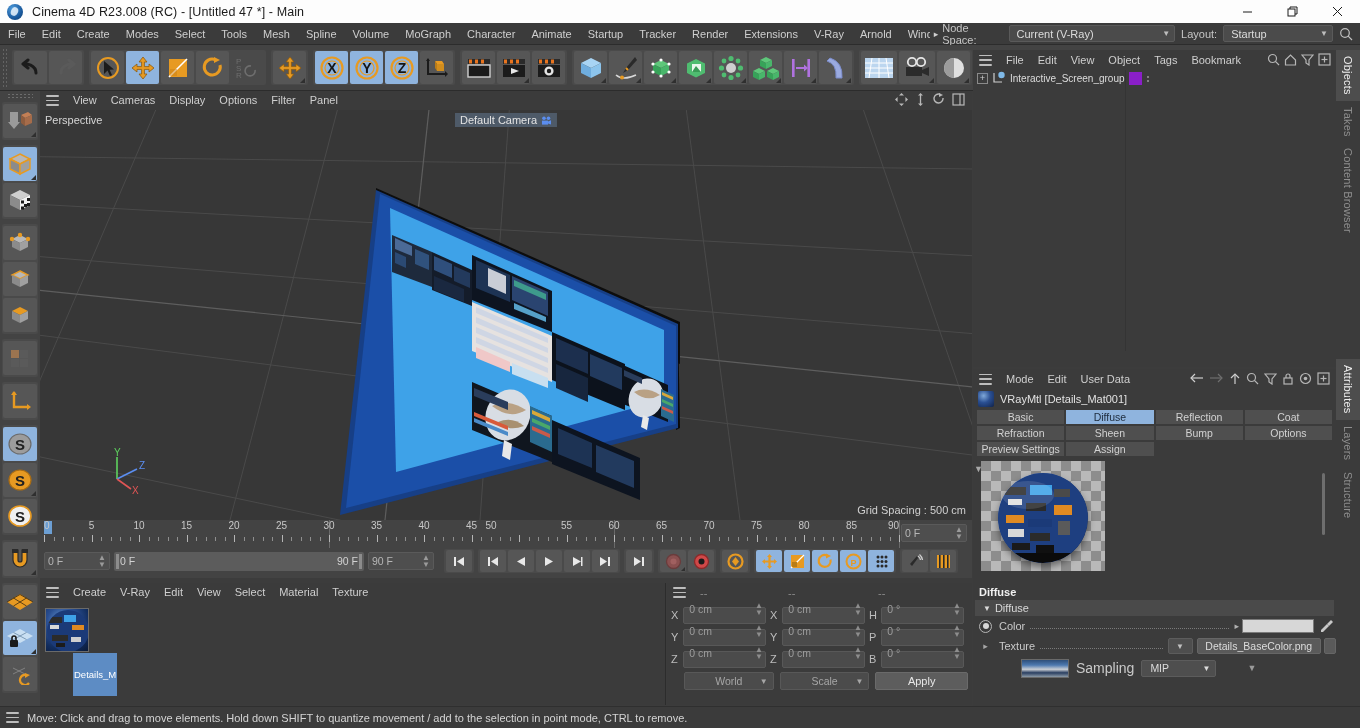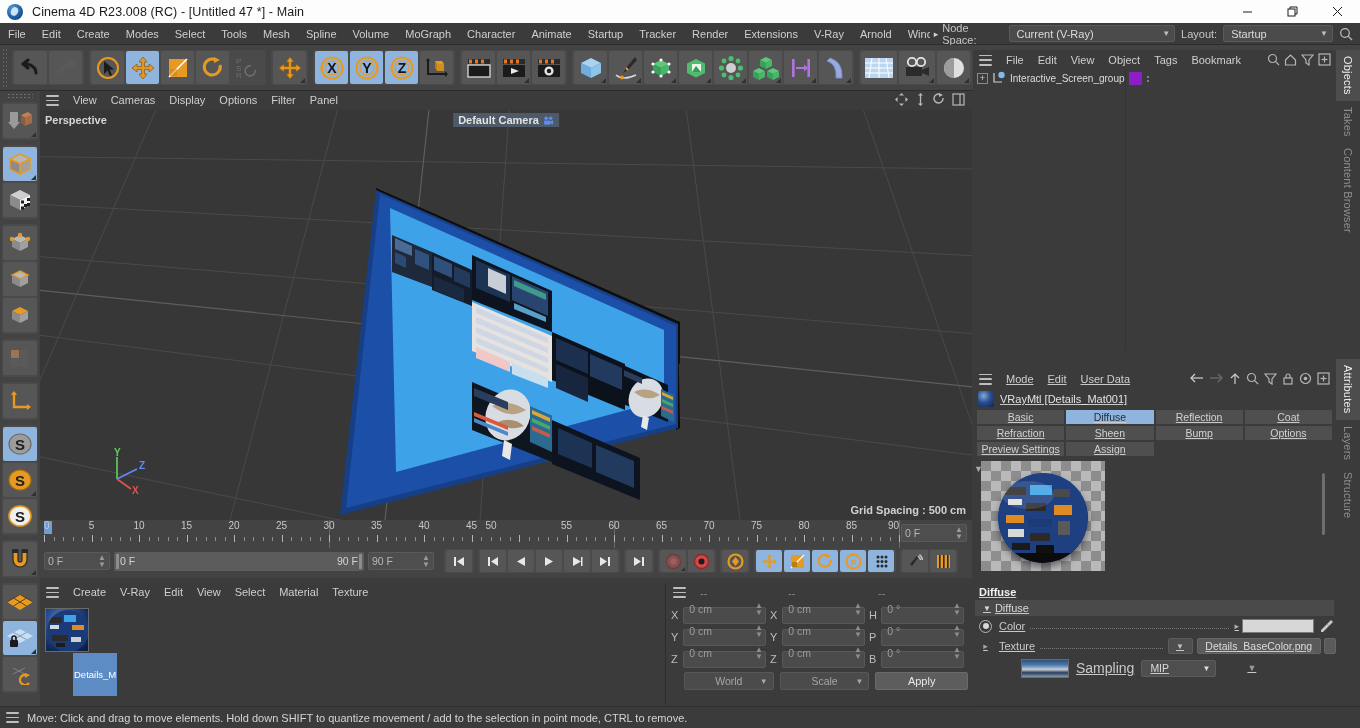--- a/index.html
+++ b/index.html
@@ -83,21 +83,21 @@
   .lbtn .corner{position:absolute;right:1px;bottom:1px;width:0;height:0;
     border-left:5px solid transparent;border-bottom:5px solid #2f2f2f;}
 
   
   .viewwrap{position:absolute;left:40px;top:91px;width:932px;height:429px;background:#3b3b3b;}
   .viewhdr{height:19px;display:flex;align-items:center;background:#3b3b3b;padding-left:6px;}
   .vh-burger{width:13px;height:11px;margin-right:7px;display:flex;flex-direction:column;justify-content:space-between;}
   .vh-burger i{display:block;height:1.6px;background:#bdbdbd;border-radius:1px;}
   .vh-item{padding:0 7px;height:19px;line-height:19px;font-size:11px;color:#cfcfcf;}
   .vh-right{margin-left:auto;display:flex;gap:6px;padding-right:7px;align-items:center;}
-  .viewport{position:relative;width:932px;height:410px;background:#373737;overflow:hidden;font-weight:bold;}
+  .viewport{position:relative;width:932px;height:410px;background:#373737;overflow:hidden;}
   .vp-label{position:absolute;left:5px;top:4px;font-size:11px;color:#d6d6d6;}
   .vp-cam{position:absolute;left:50%;top:3px;transform:translateX(-50%);
     background:#4e5a68;padding:1px 5px;font-size:11px;color:#e3e3e3;display:flex;align-items:center;gap:4px;}
   .vp-grid{position:absolute;left:0;top:0;width:932px;height:410px;}
   .vp-status{position:absolute;right:6px;bottom:4px;font-size:11px;color:#d0d0d0;}
   .vp-axis{position:absolute;left:60px;bottom:25px;width:60px;height:48px;}
 
   
   .timeline{position:absolute;left:40px;top:520px;width:932px;height:58px;background:#434343;}
   .tl-rule{position:relative;height:28px;display:flex;align-items:flex-start;}
@@ -159,21 +159,21 @@
   .om-row{height:17px;display:flex;align-items:center;padding-left:4px;gap:4px;}
   .om-expand{width:11px;height:11px;border:1px solid #8a8a8a;display:flex;
     align-items:center;justify-content:center;font-size:9px;color:#d0d0d0;line-height:9px;}
   .om-objname{font-size:10px;color:#dcdcdc;}
   .om-tag{width:13px;height:13px;background:#8a1fc8;}
   .om-dots{width:5px;display:flex;flex-direction:column;gap:2px;align-items:center;}
   .om-dots i{width:2px;height:2px;background:#9a9a9a;border-radius:50%;}
   .om-divcol{position:absolute;left:152px;top:0;width:1px;height:281px;background:#343434;}
 
   
-  .attr{position:absolute;left:973px;top:369px;width:363px;height:359px;background:#3b3b3b;text-decoration:underline;}
+  .attr{position:absolute;left:973px;top:369px;width:363px;height:359px;background:#3b3b3b;}
   .at-hdr{height:20px;display:flex;align-items:center;padding-left:6px;}
   .at-right{margin-left:auto;display:flex;gap:5px;padding-right:6px;align-items:center;}
   .at-title{height:20px;display:flex;align-items:center;gap:6px;padding-left:5px;}
   .at-ico{width:16px;height:16px;border-radius:2px;
     background:radial-gradient(circle at 35% 30%, #7fa8d8 0%, #2a4f92 45%, #10224a 100%);}
   .at-titletxt{font-size:11px;color:#e2e2e2;}
   .tabs{display:flex;flex-wrap:wrap;padding:0 3px;}
   .tab{height:16px;flex:1 1 25%;display:flex;align-items:center;justify-content:center;
     background:#4f4f4f;border:1px solid #3b3b3b;color:#d2d2d2;font-size:10.5px;}
   .tab.on{background:#8fb4de;color:#1d2b3c;}

